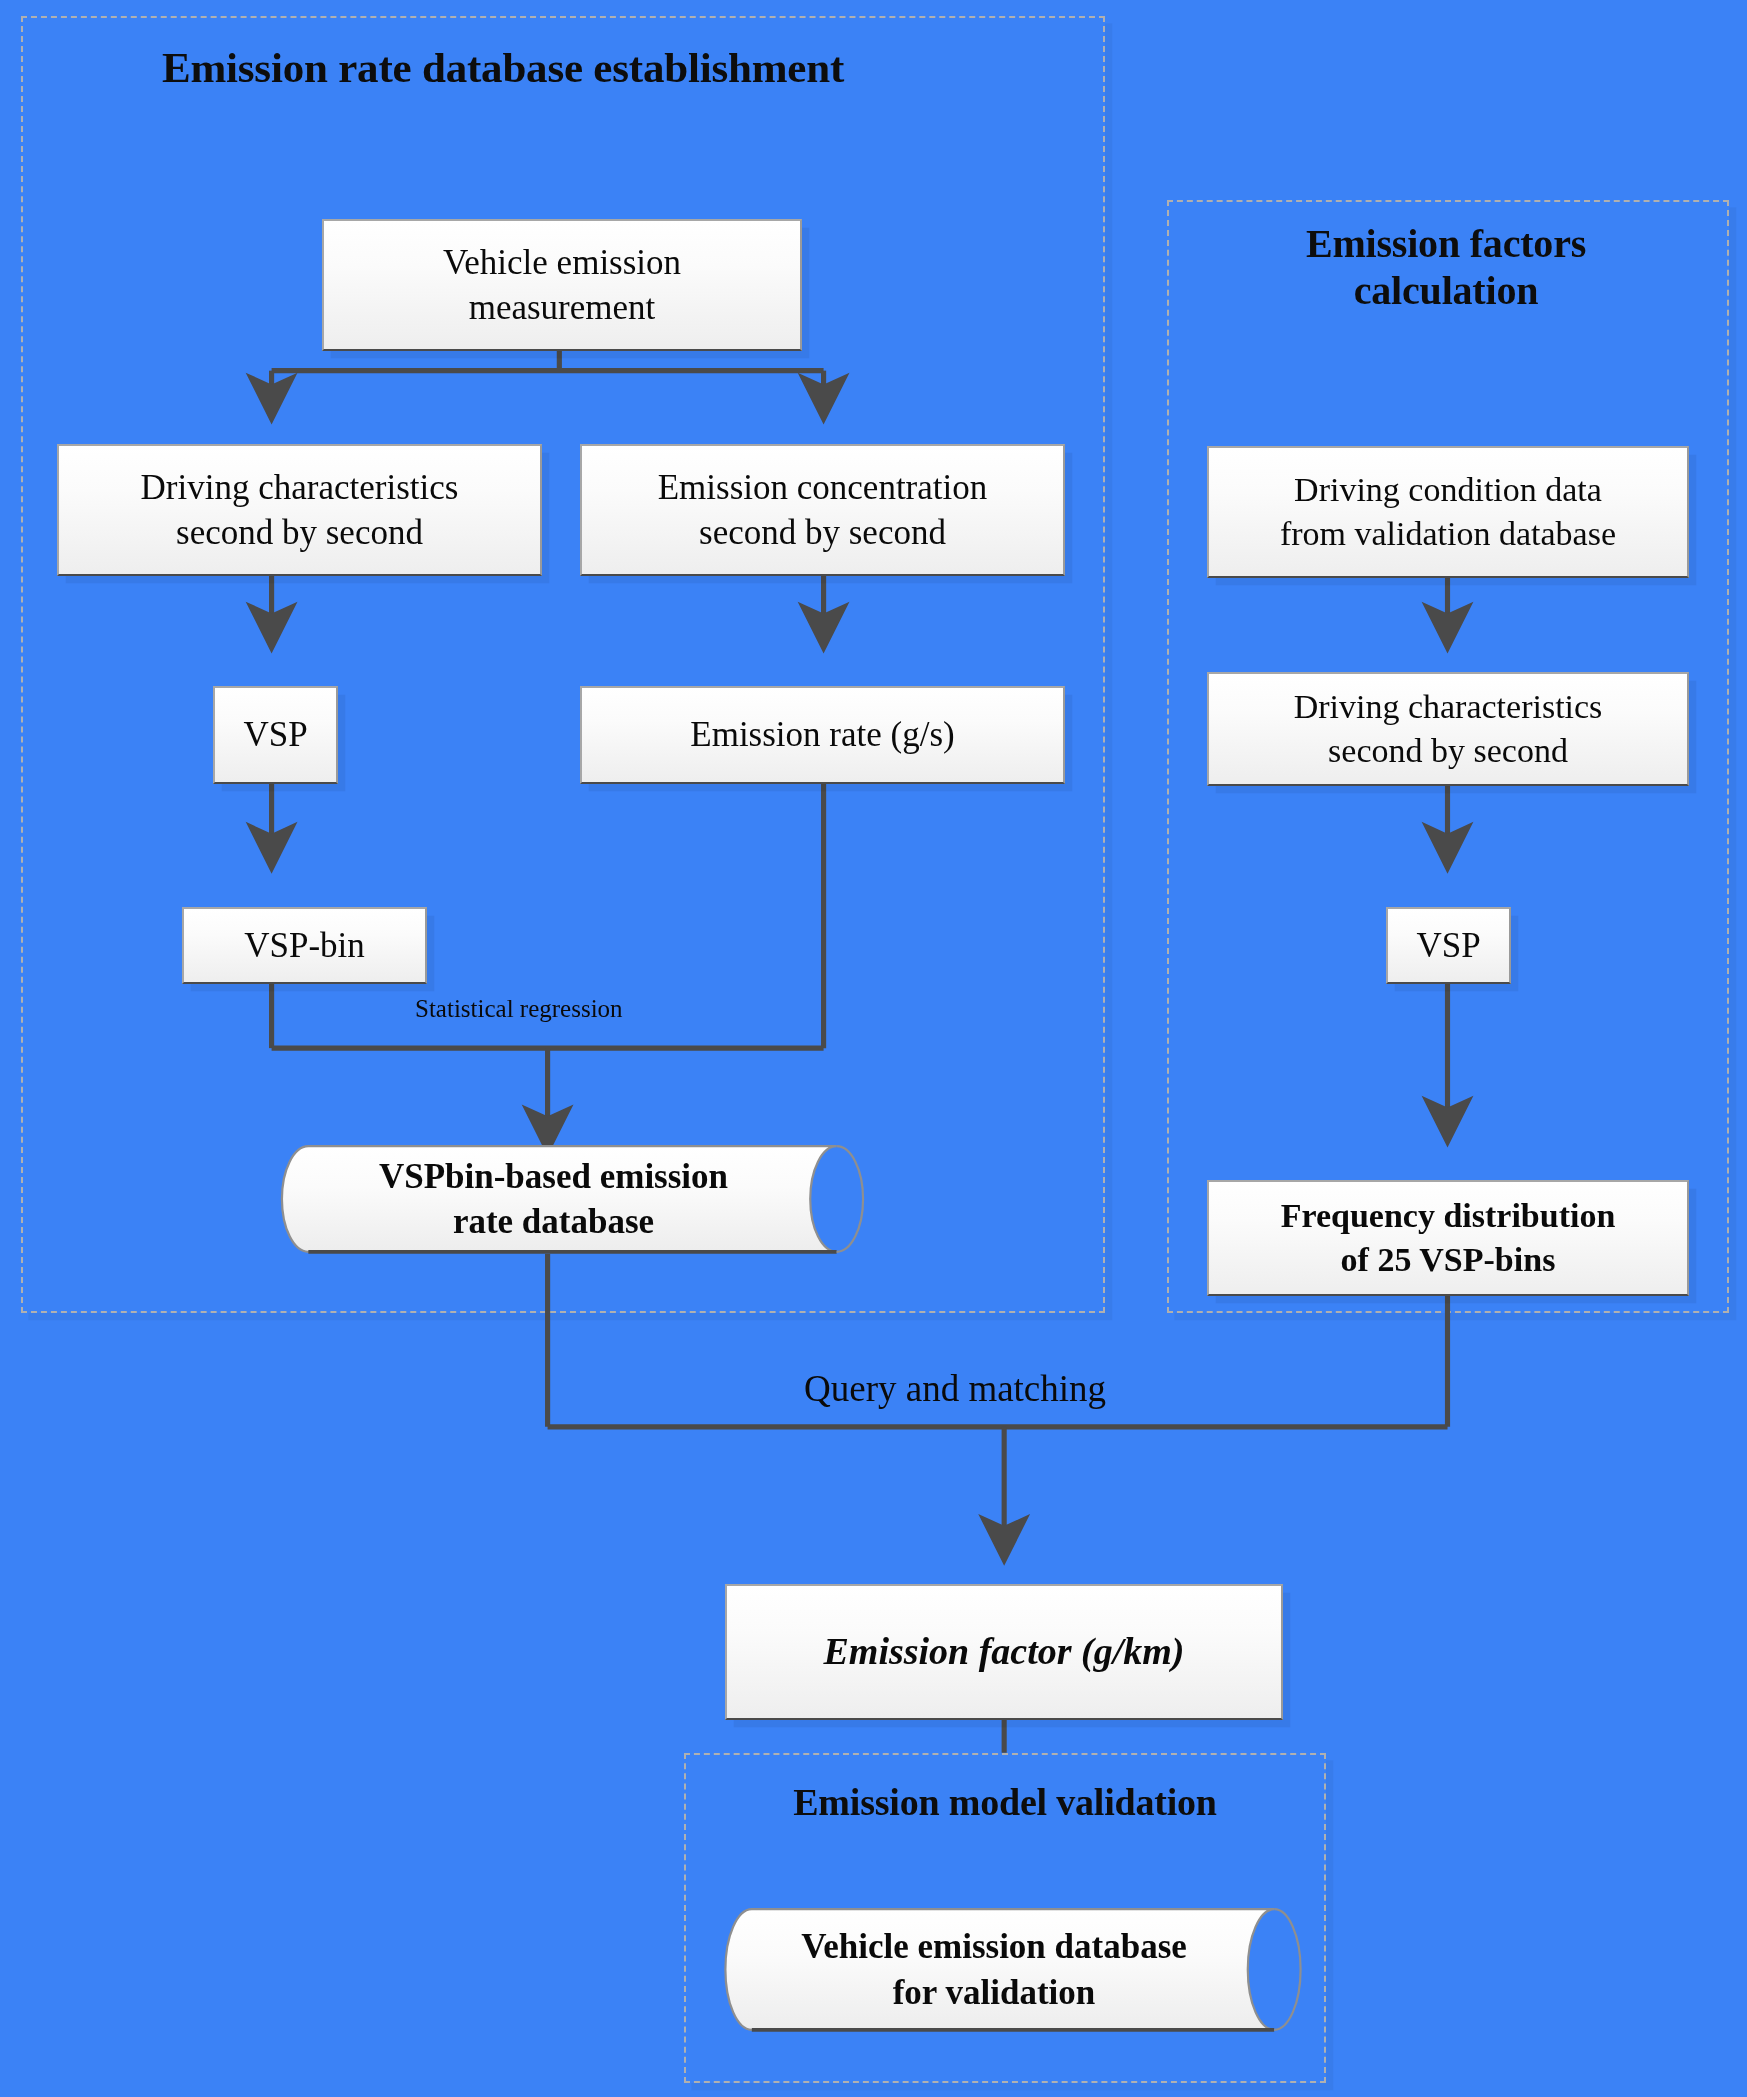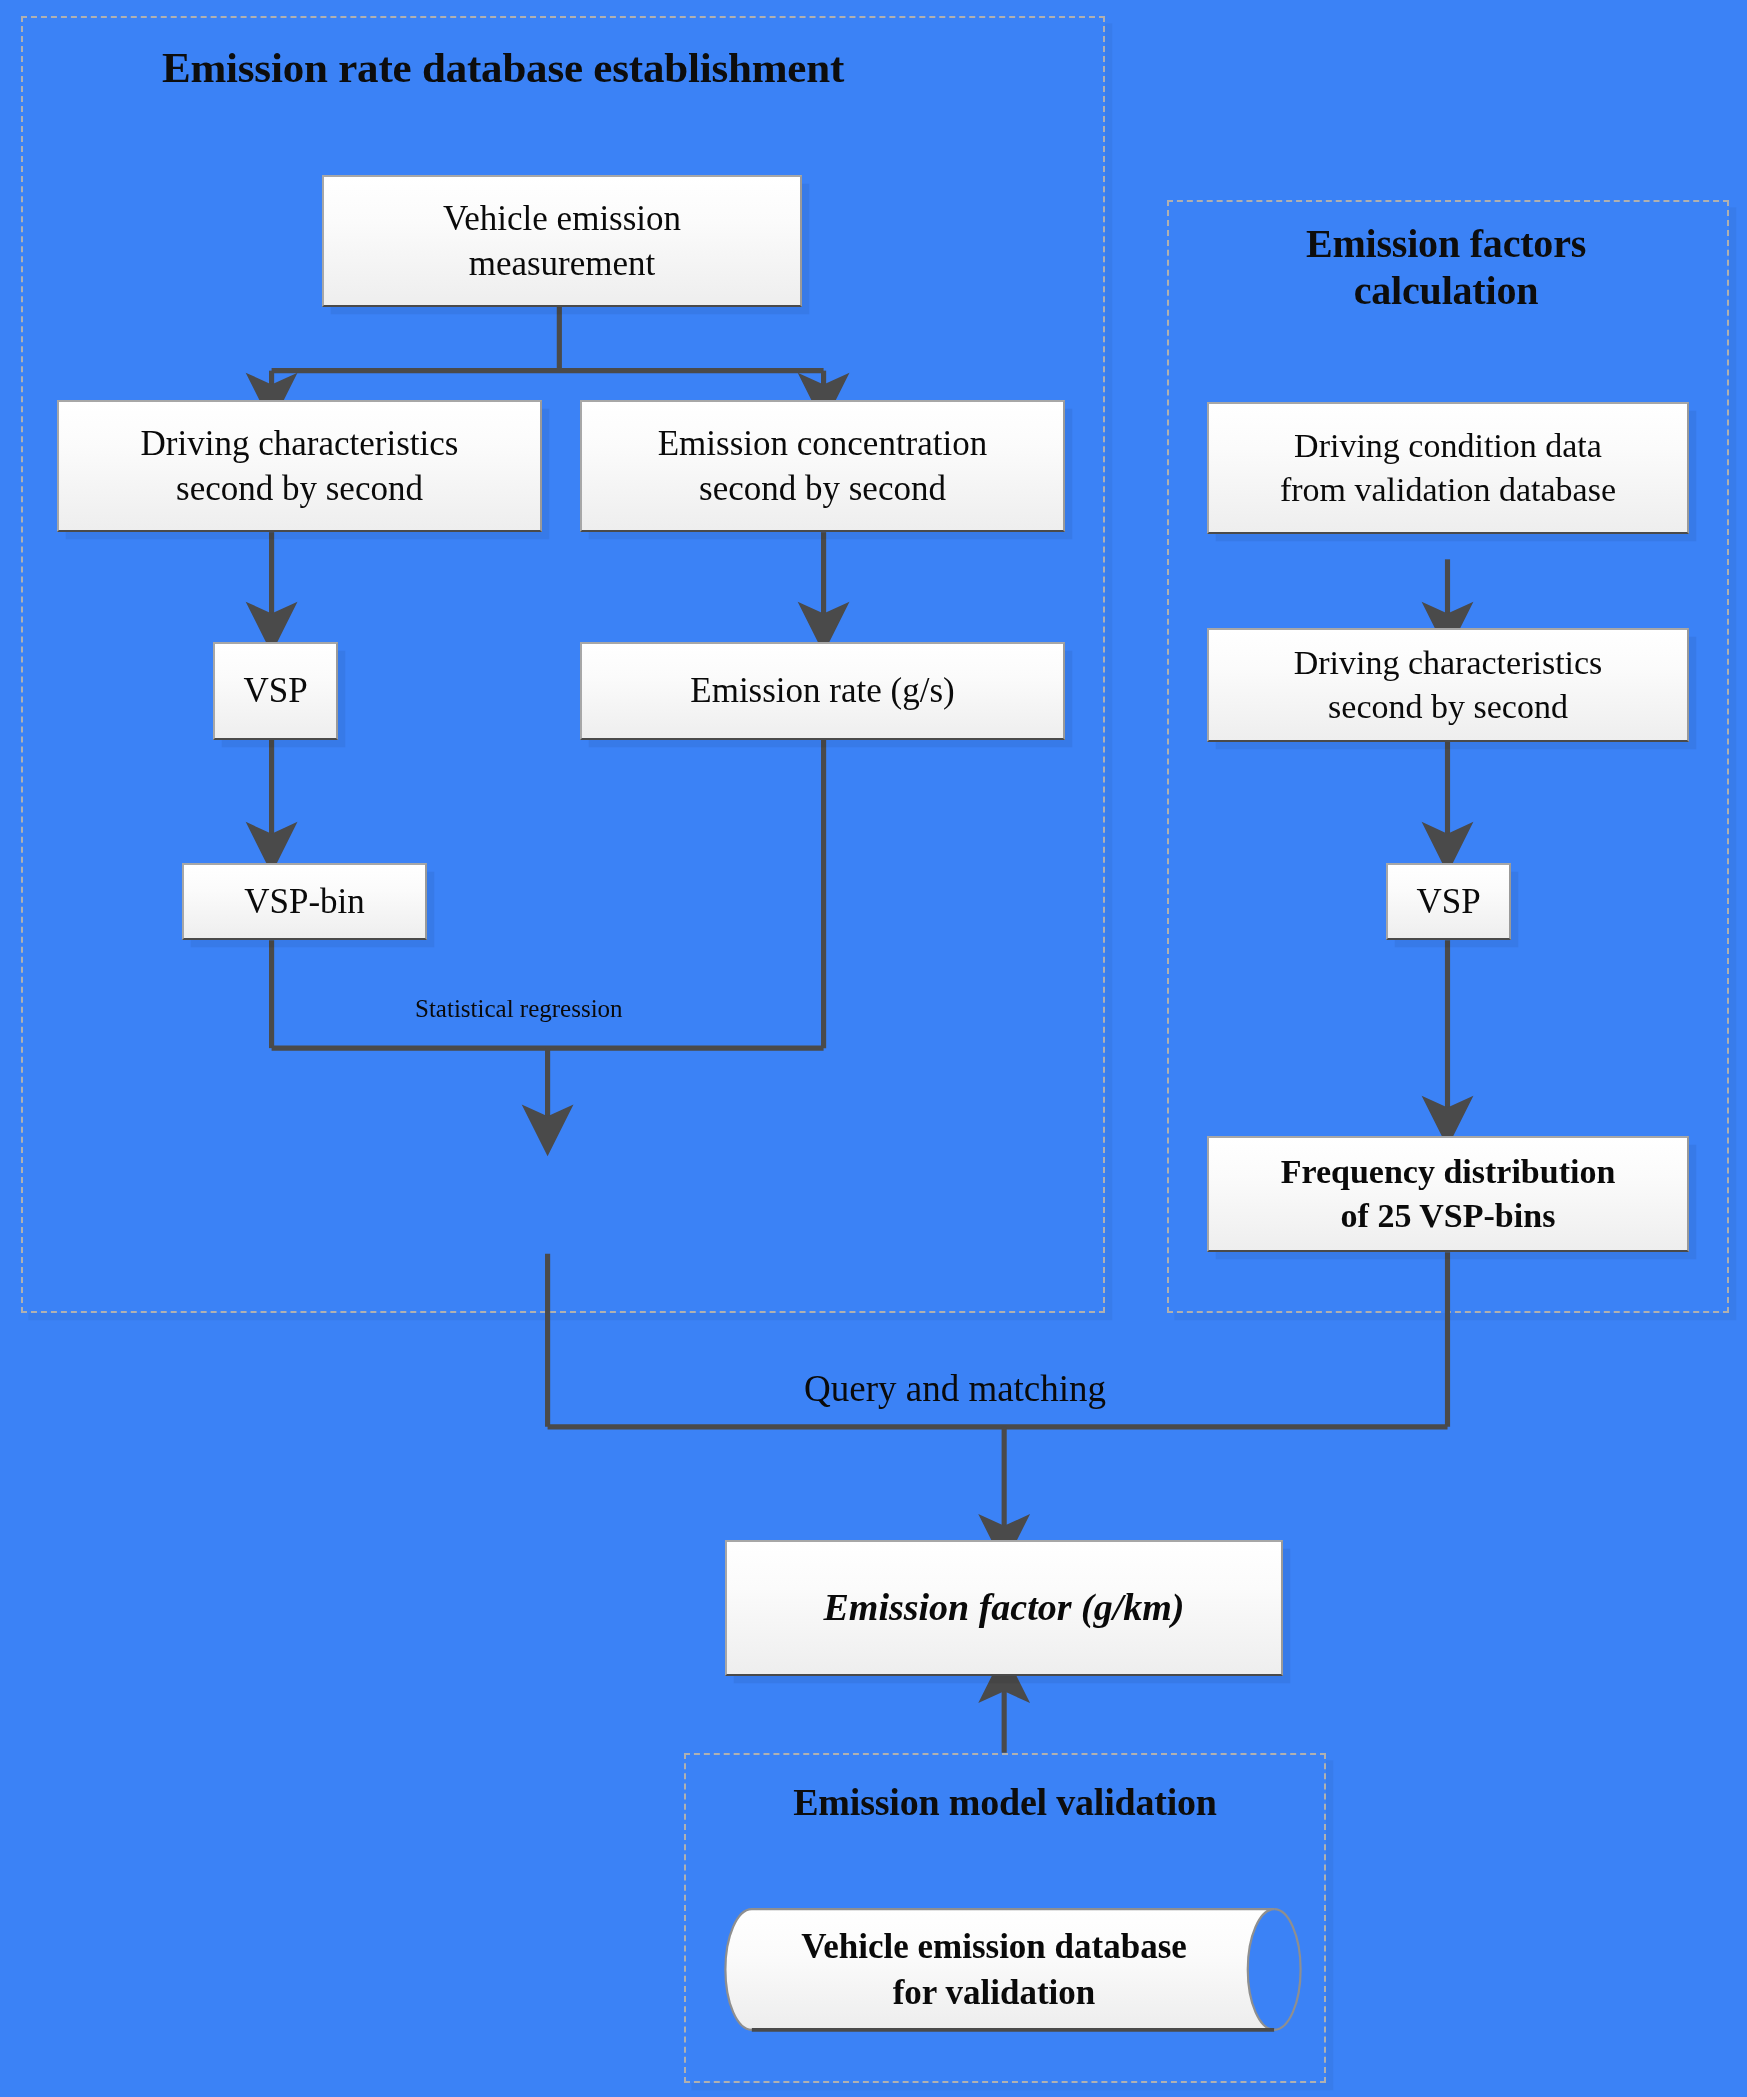--- a/index.html
+++ b/index.html
@@ -43,20 +43,21 @@
     background: linear-gradient(180deg, #ffffff 0%, #fbfbfb 35%, #eeeeee 100%);
     box-shadow: 8px 8px 0 -0.7px rgba(0,0,0,0.055);
     display: flex;
     align-items: center;
     justify-content: center;
     text-align: center;
     color: #0a0a0a;
     line-height: 1.3;
     white-space: pre-line;
     padding: 2.9px 7.3px;
+    margin-top: 44px;
   }
   .node.bold { font-weight: bold; }
   .node.italic-bold { font-weight: bold; font-style: italic; }
 
   
   .cyl {
     position: absolute;
     box-sizing: border-box;
   }
   .cyl .cyl-svg {
@@ -160,20 +161,36 @@
 
   <div class="node" style="left:580px; top:400px; width:485px; height:132px; font-size:35px;">Emission concentration
 second by second</div>
 
   <div class="node" style="left:213px; top:642px; width:125px; height:98px; font-size:35px;">VSP</div>
 
   <div class="node" style="left:182px; top:863px; width:245px; height:77px; font-size:35px;">VSP-bin</div>
 
   <div class="node" style="left:580px; top:642px; width:485px; height:98px; font-size:35px;">Emission rate (g/s)</div>
 
+  <div class="cyl" style="left:279px; top:1144px; width:587px; height:110px;">
+    <svg class="cyl-svg" viewBox="0 0 800 150" preserveAspectRatio="none">
+      <defs>
+        <linearGradient id="cylgrad1" x1="0" y1="0" x2="0" y2="1">
+          <stop offset="0%" stop-color="#ffffff"></stop>
+          <stop offset="38%" stop-color="#fbfbfb"></stop>
+          <stop offset="100%" stop-color="#ededed"></stop>
+        </linearGradient>
+      </defs>
+      <path d="M 40 3 L 760 3 A 36 72 0 0 0 760 147 L 40 147 A 36 72 0 0 1 40 3 Z" fill="url(#cylgrad1)" stroke="#8f8f8f" stroke-width="3"></path>
+      <path d="M 40 147 L 760 147" stroke="#4a4a4a" stroke-width="5" fill="none"></path>
+      <path d="M 760 3 A 36 72 0 0 1 760 147" fill="none" stroke="#8f8f8f" stroke-width="3"></path>
+    </svg>
+    <div class="cyl-label" style="font-size:35px;">VSPbin-based emission
+rate database</div>
+  </div>
 
   <div class="node" style="left:1207px; top:402px; width:482px; height:132px; font-size:34px;">Driving condition data
 from validation database</div>
 
   <div class="node" style="left:1207px; top:628px; width:482px; height:114px; font-size:34px;">Driving characteristics
 second by second</div>
 
   <div class="node" style="left:1386px; top:863px; width:125px; height:77px; font-size:35px;">VSP</div>
 
   <div class="node bold" style="left:1207px; top:1136px; width:482px; height:116px; font-size:34px;">Frequency distribution

